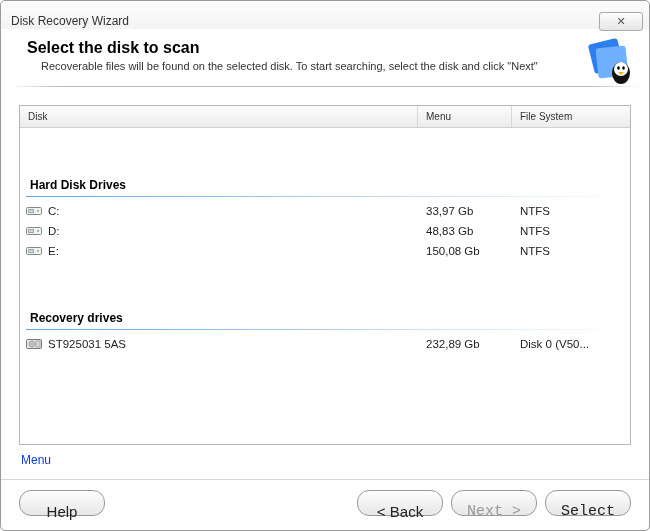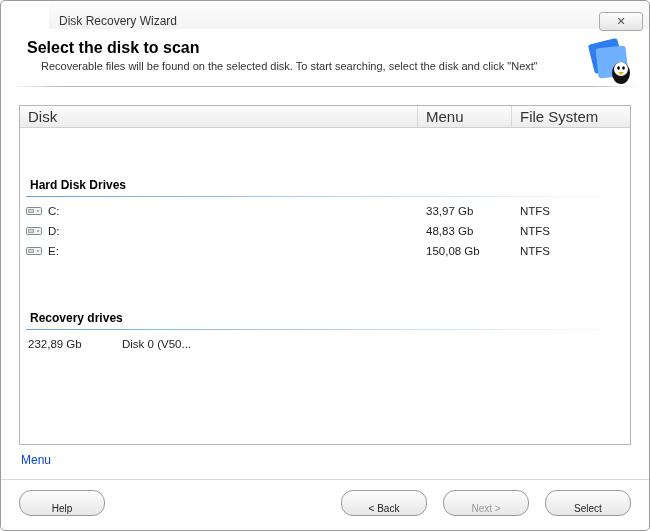--- a/index.html
+++ b/index.html
@@ -23,21 +23,20 @@
     flex-direction: column;
   }
   .titlebar {
     height: 28px;
     display: flex;
     align-items: center;
     padding: 12px 6px 0 10px;
     border-top-left-radius: 5px;
     border-top-right-radius: 5px;
     background: linear-gradient(#fdfdfd,#f3f3f3);
-    margin-left: 48px;
   }
   .titlebar .title { color: #333; font-size: 12px; }
   .titlebar .spacer { flex: 1; }
   .close-btn {
     width: 44px; height: 19px;
     border: 1px solid #aaa;
     border-radius: 3px;
     background: linear-gradient(#fefefe,#e5e5e5);
     display: flex; align-items: center; justify-content: center;
     color: #555; font-size: 11px;
@@ -71,21 +70,21 @@
     background: #fff;
     display: flex;
     flex-direction: column;
     overflow: hidden;
   }
   .columns {
     display: flex;
     height: 22px;
     background: linear-gradient(#fcfcfc,#ececec);
     border-bottom: 1px solid #d0d0d0;
-    font-size: 15px;
+    font-size: 10px;
     color: #333;
     justify-content: center;
   }
   .col {
     display: flex;
     align-items: center;
     padding: 0 8px;
     border-right: 1px solid #d8d8d8;
   }
   .col.disk { width: 398px; }
@@ -128,29 +127,29 @@
     padding: 10px 18px 14px 18px;
     display: flex;
     align-items: center;
   }
   .btn {
     min-width: 86px;
     height: 24px;
     border: 1px solid #9a9a9a;
     border-radius: 12px;
     background: linear-gradient(#fdfdfd,#e7e7e7);
-    font-size: 10px;
+    font-size: 15px;
     font-family: inherit;
     color: #222;
     cursor: pointer;
     padding: 12px 10px;
   }
   .btn:disabled { color: #9a9a9a; cursor: default; }
   .footer .gap { flex: 1; }
-  .footer .btn + .btn { margin-left: 16px; }
+  .footer .btn + .btn { margin-left: 8px; font-family: Liberation Mono, monospace; }
   svg { display: block; }
 </style>
 </head>
 <body>
 
 <div class="window">
 
   <div class="titlebar">
     <span class="title">Disk Recovery Wizard</span>
     <span class="spacer"></span>
@@ -231,20 +230,31 @@
                 </svg>
               </span>
               <span>E:</span>
             </div>
             <div class="cell size">150,08 Gb</div>
             <div class="cell fs">NTFS</div>
           </div>
           <div class="group-header">Recovery drives</div>
           <div class="group-sep"></div>
           <div class="row">
+            <div class="cell disk">
+              <span>
+                <svg width="16" height="12" viewBox="0 0 16 12">
+                  <rect x="0.5" y="1.5" width="15" height="9" rx="1" fill="#e9e9e9" stroke="#777"></rect>
+                  <circle cx="6" cy="6" r="3" fill="#cfcfcf" stroke="#999"></circle>
+                  <circle cx="6" cy="6" r="0.8" fill="#777"></circle>
+                  <rect x="10" y="3" width="4" height="6" fill="#d8d8d8" stroke="#aaa"></rect>
+                </svg>
+              </span>
+              <span>ST925031 5AS</span>
+            </div>
             <div class="cell size">232,89 Gb</div>
             <div class="cell fs">Disk 0 (V50...</div>
           </div>
         </div>
     </div>
     <div class="menu-link"><span>Menu</span></div>
   </div>
 
   <div class="footer">
     <button class="btn">Help</button>

